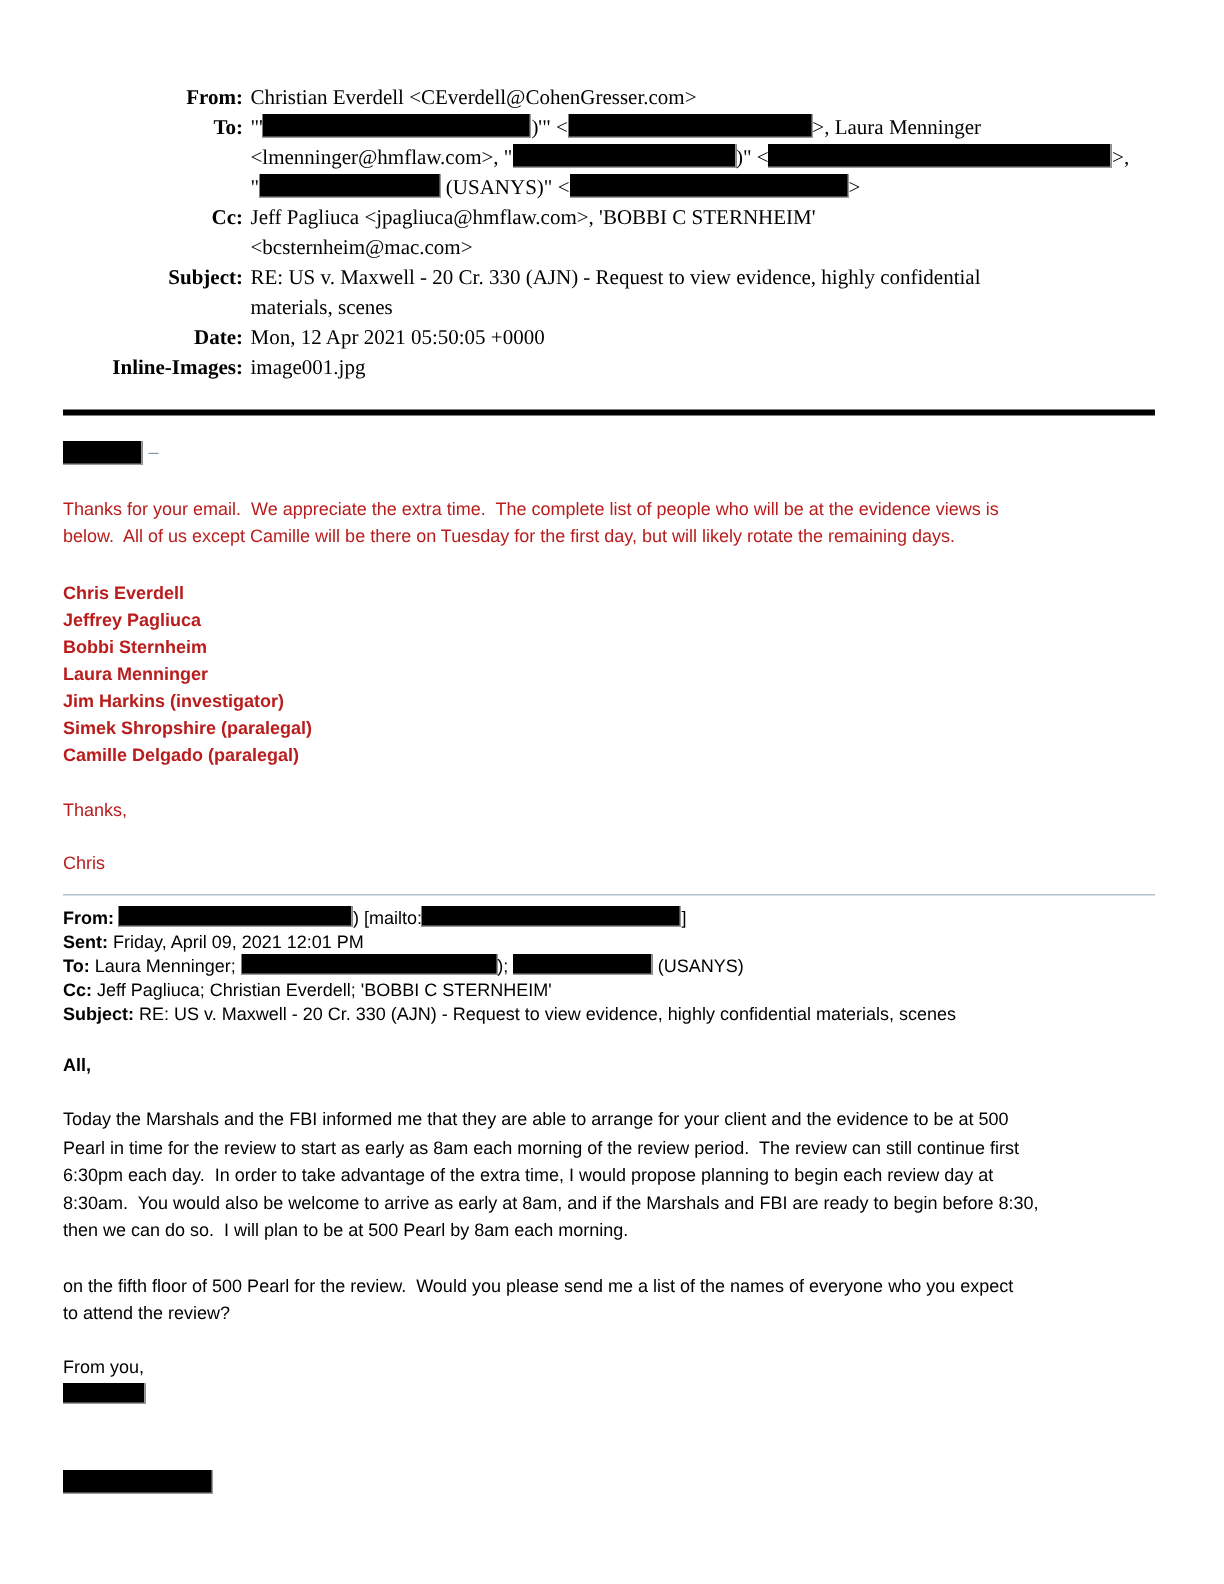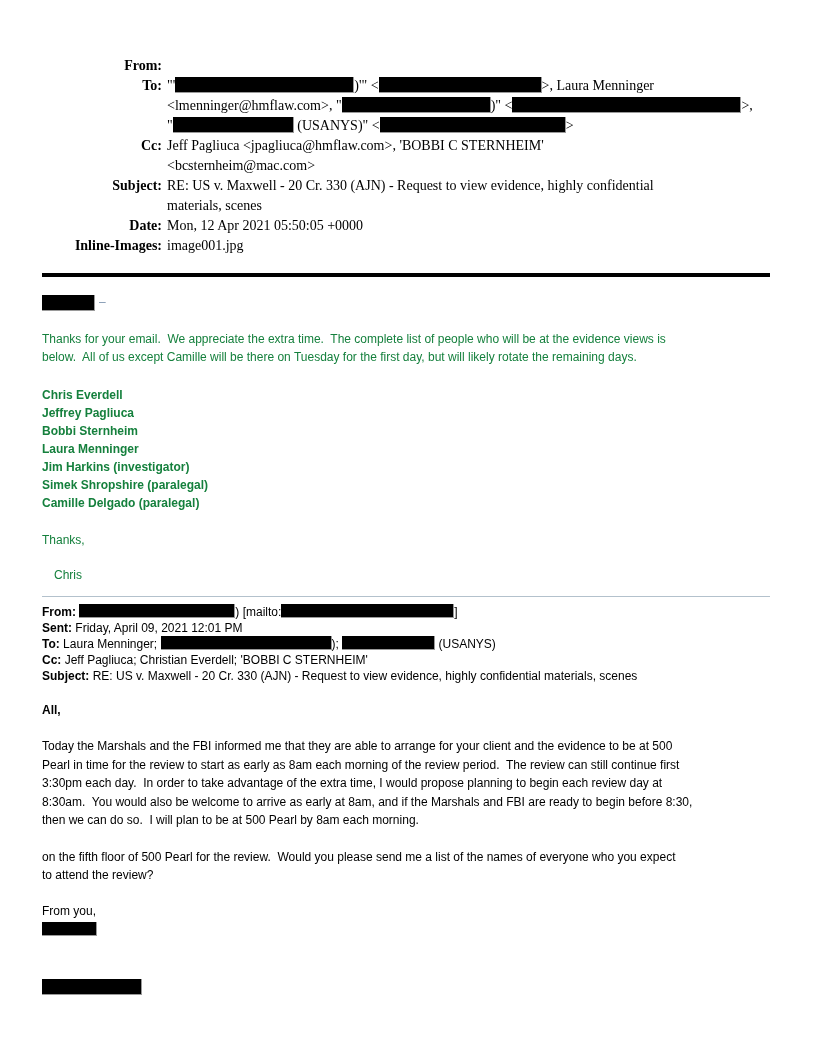--- a/index.html
+++ b/index.html
@@ -28,49 +28,52 @@
     background: #000;
     border-right: 1px solid #9a9a9a;
     border-bottom: 1px solid #9a9a9a;
   }
   .redact.h15 { height: 15px; vertical-align: -3px; }
   .redact.h13 { height: 13px; vertical-align: -2px; }
   
   .thick-rule { height: 4px; background: #000; margin-top: 17px; }
   .thin-rule { height: 1px; background: #b3c1cc; margin-top: 12px; }
   
-  .blue { color: #15803d; font-family: "Liberation Sans", sans-serif; font-size: 12px; }
+  .blue { color: #b91c1c; font-family: "Liberation Sans", sans-serif; font-size: 12px; }
   .greeting { margin-top: 17px; height: 16px; }
   .greeting .dash { color: #8096b0; font-family: "Liberation Sans", sans-serif; font-size: 12px; vertical-align: 2px; padding-left: 4px; }
   .para { margin-top: 20px; }
   .para .line { white-space: pre; line-height: 18px; }
   .attendees { margin-top: 20px; }
   .attendees .line { white-space: pre; line-height: 18px; font-weight: bold; }
   .closing-blue { margin-top: 19px; line-height: 18px; white-space: pre; }
-  .sig-blue { margin-top: 17px; line-height: 18px; white-space: pre; margin-left: 12px; }
+  .sig-blue { margin-top: 17px; line-height: 18px; white-space: pre; }
   
   .q { font-family: "Liberation Sans", sans-serif; font-size: 12px; color: #000000; }
   .q-hdr { margin-top: 7px; }
   .q-hdr .q-line { line-height: 16px; white-space: pre; }
   .q-hdr b { font-weight: bold; }
   .q-salutation { margin-top: 17px; line-height: 18px; white-space: pre; font-weight: bold; }
   .q-para { margin-top: 18px; }
   .q-para .line { white-space: pre; line-height: 18.5px; }
   .q-closing { margin-top: 17px; line-height: 18px; white-space: pre; }
   .sig-redact-wrap { margin-top: 2px; }
   .bottom-redact-wrap { margin-top: 39px; }
 </style>
 </head>
 <body>
 
 <div class="page">
 
   <div id="header-fields">
       <div class="hdr-row">
         <div class="hdr-label">From:</div>
+        <div class="hdr-lines">
+          <div class="hdr-line"><span>Christian Everdell &lt;CEverdell@CohenGresser.com&gt;</span></div>
+        </div>
       </div>
       <div class="hdr-row">
         <div class="hdr-label">To:</div>
         <div class="hdr-lines">
           <div class="hdr-line"><span>"'</span><span class="redact h15" style="width: 178px;"></span><span>)'" &lt;</span><span class="redact h15" style="width: 162px;"></span><span>&gt;, Laura Menninger</span></div>
           <div class="hdr-line"><span>&lt;lmenninger@hmflaw.com&gt;, "</span><span class="redact h15" style="width: 148px;"></span><span>)" &lt;</span><span class="redact h15" style="width: 228px;"></span><span>&gt;,</span></div>
           <div class="hdr-line"><span>"</span><span class="redact h15" style="width: 120px;"></span><span> (USANYS)" &lt;</span><span class="redact h15" style="width: 185px;"></span><span>&gt;</span></div>
         </div>
       </div>
       <div class="hdr-row">
@@ -133,21 +136,21 @@
       <div class="q-line"><b>To: </b><span>Laura Menninger; </span><span class="redact h13" style="width: 170px;"></span><span>); </span><span class="redact h13" style="width: 92px;"></span><span> (USANYS)</span></div>
       <div class="q-line"><b>Cc: </b><span>Jeff Pagliuca; Christian Everdell; 'BOBBI C STERNHEIM'</span></div>
       <div class="q-line"><b>Subject: </b><span>RE: US v. Maxwell - 20 Cr. 330 (AJN) - Request to view evidence, highly confidential materials, scenes</span></div>
     </div>
 
   <div class="q q-salutation">All,</div>
 
   <div class="q q-para" id="quoted-paragraph-1">
       <div class="line">Today the Marshals and the FBI informed me that they are able to arrange for your client and the evidence to be at 500</div>
       <div class="line">Pearl in time for the review to start as early as 8am each morning of the review period.  The review can still continue first</div>
-      <div class="line">3:30pm each day.  In order to take advantage of the extra time, I would propose planning to begin each review day at</div>
+      <div class="line">6:30pm each day.  In order to take advantage of the extra time, I would propose planning to begin each review day at</div>
       <div class="line">8:30am.  You would also be welcome to arrive as early at 8am, and if the Marshals and FBI are ready to begin before 8:30,</div>
       <div class="line">then we can do so.  I will plan to be at 500 Pearl by 8am each morning.</div>
     </div>
 
   <div class="q q-para" id="quoted-paragraph-2">
       <div class="line">on the fifth floor of 500 Pearl for the review.  Would you please send me a list of the names of everyone who you expect</div>
       <div class="line">to attend the review?</div>
     </div>
 
   <div class="q q-closing">From you,</div>

